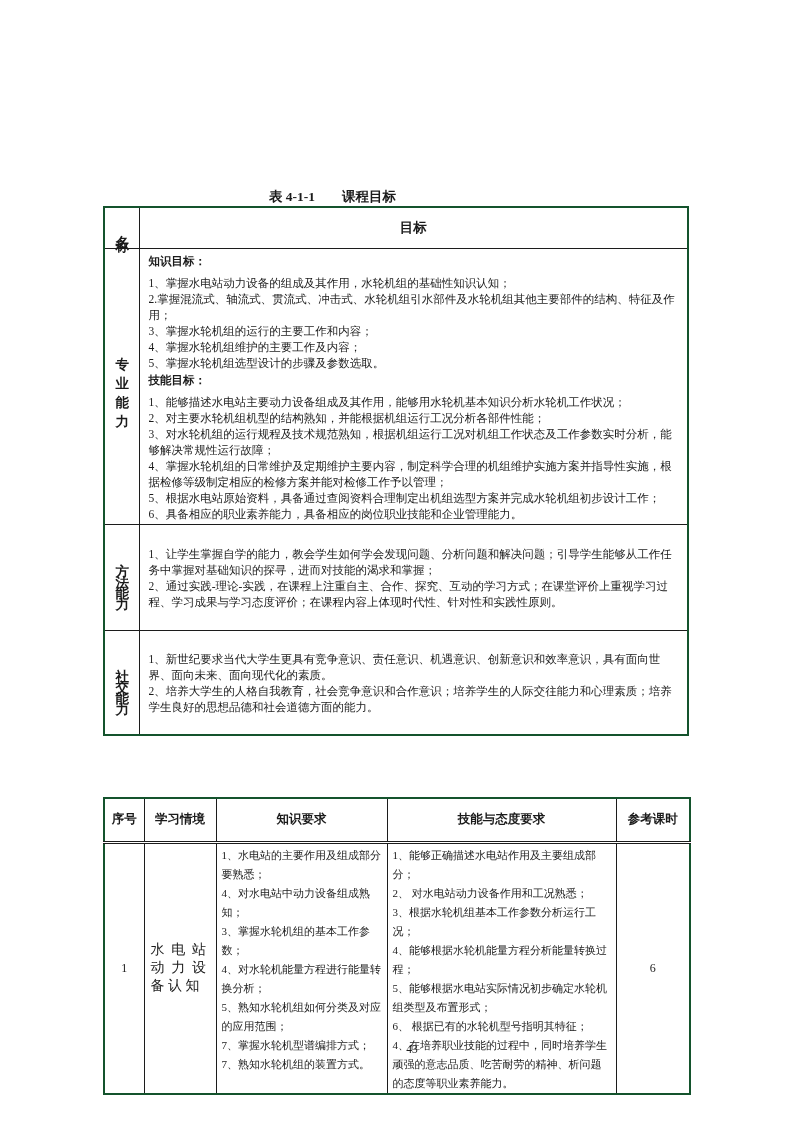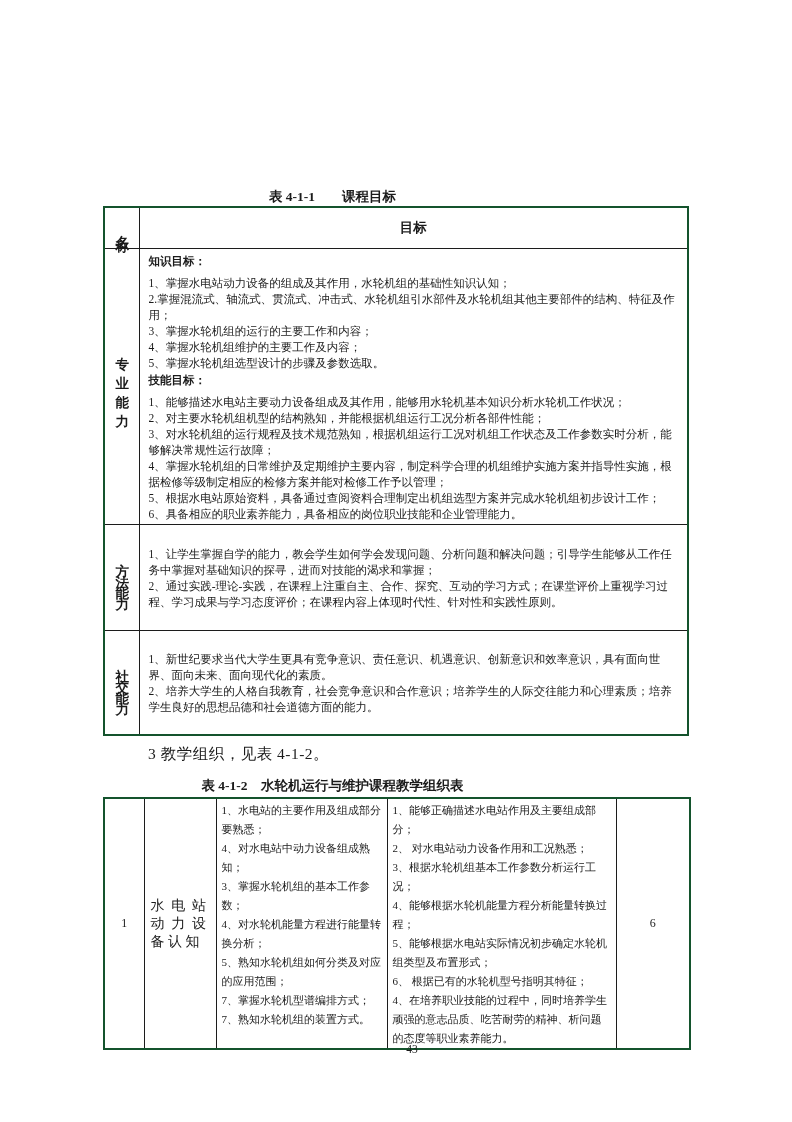--- a/index.html
+++ b/index.html
@@ -197,33 +197,38 @@
       <td class="goal-cell mid">
         <div>
               <div class="list-line">1、新世纪要求当代大学生更具有竞争意识、责任意识、机遇意识、创新意识和效率意识，具有面向世界、面向未来、面向现代化的素质。</div>
               <div class="list-line">2、培养大学生的人格自我教育，社会竞争意识和合作意识；培养学生的人际交往能力和心理素质；培养学生良好的思想品德和社会道德方面的能力。</div>
             </div>
       </td>
     </tr>
   </tbody>
     </table>
 
-  <p class="section-line">3 教学组织，见表 4-1-2。</p>
-
-  <div class="tbl-title t2-title">表 4-1-2　水轮机运行与维护课程教学组织表</div>
+
 
   <table class="table2">
     <colgroup>
       <col style="width:40px">
         <col style="width:72px">
         <col style="width:171px">
         <col style="width:229px">
         <col style="width:74px">
     </colgroup>
     <tbody>
+        <tr>
+      <th>序号</th>
+      <th>学习情境</th>
+      <th>知识要求</th>
+      <th>技能与态度要求</th>
+      <th>参考课时</th>
+    </tr>
     <tr class="body-row">
       <td class="cell-index">1</td>
       <td class="cell-situation">水电站动力设备认知</td>
       <td class="cell-list">
             <div class="list-line">1、水电站的主要作用及组成部分要熟悉；</div>
             <div class="list-line">4、对水电站中动力设备组成熟知；</div>
             <div class="list-line">3、掌握水轮机组的基本工作参数；</div>
             <div class="list-line">4、对水轮机能量方程进行能量转换分析；</div>
             <div class="list-line">5、熟知水轮机组如何分类及对应的应用范围；</div>
             <div class="list-line">7、掌握水轮机型谱编排方式；</div>

